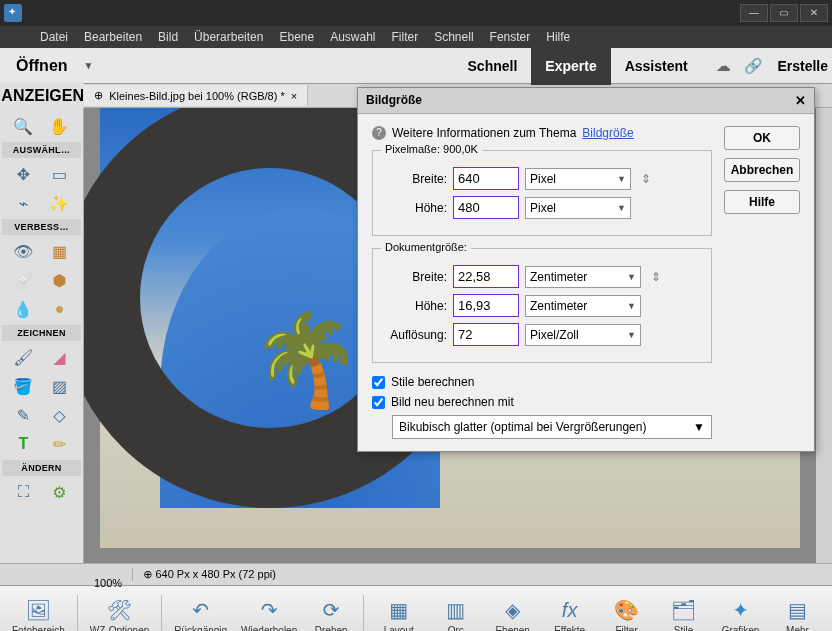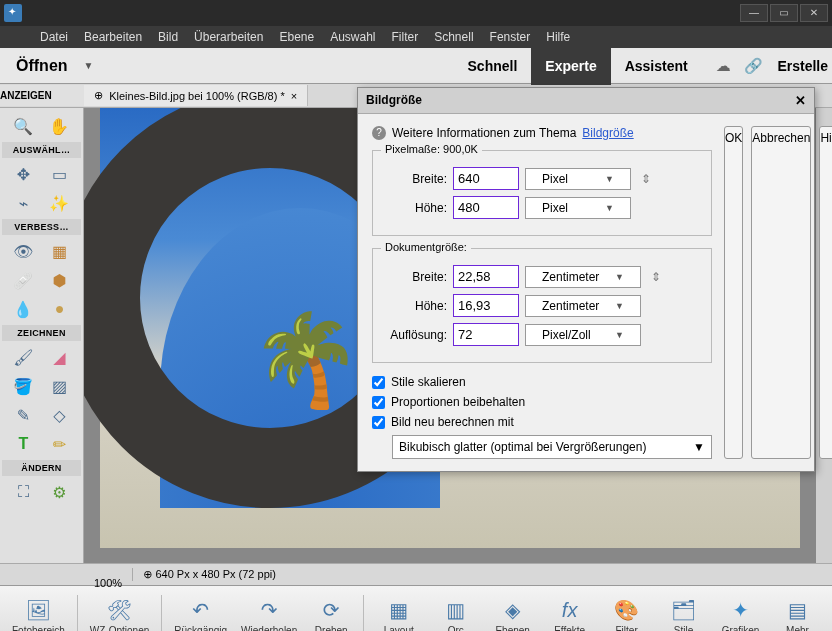--- a/index.html
+++ b/index.html
@@ -22,21 +22,21 @@
 .modebar .open-caret { font-size: 10px; color: #555; }
 .modebar .spacer { flex: 1; }
 .modebar .mode { padding: 11px 14px; font-size: 14px; font-weight: bold; cursor: pointer; }
 .modebar .mode.active { background: #3a3a3a; color: #fff; }
 .modebar .right-icons { display: flex; gap: 14px; padding: 0 14px; color: #666; }
 .modebar .right-icons span { font-size: 15px; }
 .modebar .erstellen { font-weight: bold; font-size: 14px; padding-right: 4px; }
 
 
 .tab-row { height: 24px; background: #d8d8d8; display: flex; align-items: center; border-bottom: 1px solid #aaa; }
-.tab-row .tools-header { width: 84px; font-size: 10px; text-align: left; font-weight: bold; background: #e0e0e0; padding: 5px 0; }
+.tab-row .tools-header { width: 84px; font-size: 16px; text-align: right; font-weight: bold; background: #e0e0e0; padding: 5px 0; }
 .tab-row .doc-tab { font-size: 11px; padding: 4px 10px; background: #e8e8e8; border-right: 1px solid #bbb; display: flex; gap: 6px; align-items: center; }
 .tab-row .close-tab { font-size: 11px; cursor: pointer; }
 
 
 .main { display: flex; height: 455px; }
 .toolbox { width: 84px; background: #e0e0e0; border-right: 1px solid #aaa; padding: 2px; }
 .tool-section-hdr { font-size: 9px; font-weight: bold; text-align: center; padding: 3px 0; background: #d0d0d0; margin-top: 2px; letter-spacing: 0.3px; }
 .tool-row { display: flex; justify-content: center; gap: 6px; margin: 3px 0; }
 .tool { width: 30px; height: 26px; display: flex; align-items: center; justify-content: center; font-size: 16px; cursor: pointer; border-radius: 3px; color: #4a6a8a; }
 
@@ -60,31 +60,31 @@
 .bb-item .lbl { font-size: 10px; color: #333; }
 .bb-sep { width: 1px; height: 44px; background: #bbb; margin: 0 4px; }
 .bb-group { display: flex; flex: 1; justify-content: space-around; }
 
 
 .dialog { position: absolute; top: 87px; left: 357px; width: 458px; background: #f0f0f0; border: 1px solid #888; box-shadow: 2px 2px 8px rgba(0,0,0,.3); }
 .dlg-title { background: #d0d0d0; padding: 5px 8px; font-size: 12px; font-weight: bold; display: flex; justify-content: space-between; border-bottom: 1px solid #aaa; }
 .dlg-close { cursor: pointer; font-size: 13px; font-weight: bold; }
 .dlg-body { padding: 12px 14px; font-size: 12px; display: flex; gap: 12px; }
 .dlg-left { flex: 1; }
-.dlg-right { width: 84px; display: flex; flex-direction: row; gap: 8px; }
+.dlg-right { width: 84px; display: flex; flex-direction: column; gap: 8px; font-weight: bold; }
 .dlg-btn { padding: 4px 0; background: #f4f4f4; border: 1px solid #999; border-radius: 3px; font-size: 12px; cursor: pointer; text-align: center; }
 .info-row { display: flex; align-items: center; gap: 6px; margin-bottom: 10px; }
 .info-icon { width: 14px; height: 14px; border-radius: 50%; background: #888; color: #fff; font-size: 10px; text-align: center; line-height: 14px; }
 .info-link { color: #2a5ad0; text-decoration: underline; cursor: pointer; }
 .fieldset { border: 1px solid #bbb; padding: 10px 10px 10px 10px; margin-bottom: 12px; position: relative; }
 .fieldset .legend { position: absolute; top: -8px; left: 8px; background: #f0f0f0; padding: 0 4px; font-size: 11px; }
 .frow { display: flex; align-items: center; gap: 6px; margin: 6px 0; }
 .frow label { width: 64px; text-align: right; font-size: 12px; }
 .frow input { width: 66px; padding: 3px 4px; border: 1px solid #6d28d9; font-size: 13px; }
-.frow .sel { width: 106px; padding: 3px 16px; border: 1px solid #999; background: #fff; font-size: 12px; display: flex; justify-content: space-between; align-items: center; cursor: pointer; }
+.frow .sel { width: 106px; padding: 3px 4px; border: 1px solid #999; background: #fff; font-size: 12px; display: flex; justify-content: space-between; align-items: center; cursor: pointer; }
 .frow .sel .caret { font-size: 9px; color: #555; }
 .link-icon { font-size: 12px; color: #777; margin-left: 4px; }
 .chk-row { display: flex; align-items: center; gap: 6px; margin: 6px 0; font-size: 12px; }
 .chk-row input { width: 13px; height: 13px; }
 .resample-sel { margin: 6px 0 0 20px; width: 320px; padding: 4px 6px; border: 1px solid #999; background: #fff; font-size: 12px; display: flex; justify-content: space-between; cursor: pointer; }
 </style>
 </head>
 <body>
 
 <div class="titlebar">
@@ -317,25 +317,21 @@
           <input value="72" style="">
           <div class="sel" style="width:116px">
               <span>Pixel/Zoll</span>
               <span class="caret">▼</span>
             </div>
         </div>
       </div>
 
       <div class="chk-row">
         <input type="checkbox" checked="" style="">
-        <span>Stile skalieren</span>
-      </div>
-      <div class="chk-row">
-        <input type="checkbox" checked="" style="">
-        <span>Proportionen beibehalten</span>
+        <span>Stile berechnen</span>
       </div>
       <div class="chk-row">
         <input type="checkbox" checked="" style="">
         <span>Bild neu berechnen mit</span>
       </div>
       <div class="resample-sel">
         <span>Bikubisch glatter (optimal bei Vergrößerungen)</span>
           <span class="caret">▼</span>
       </div>
     </div>

